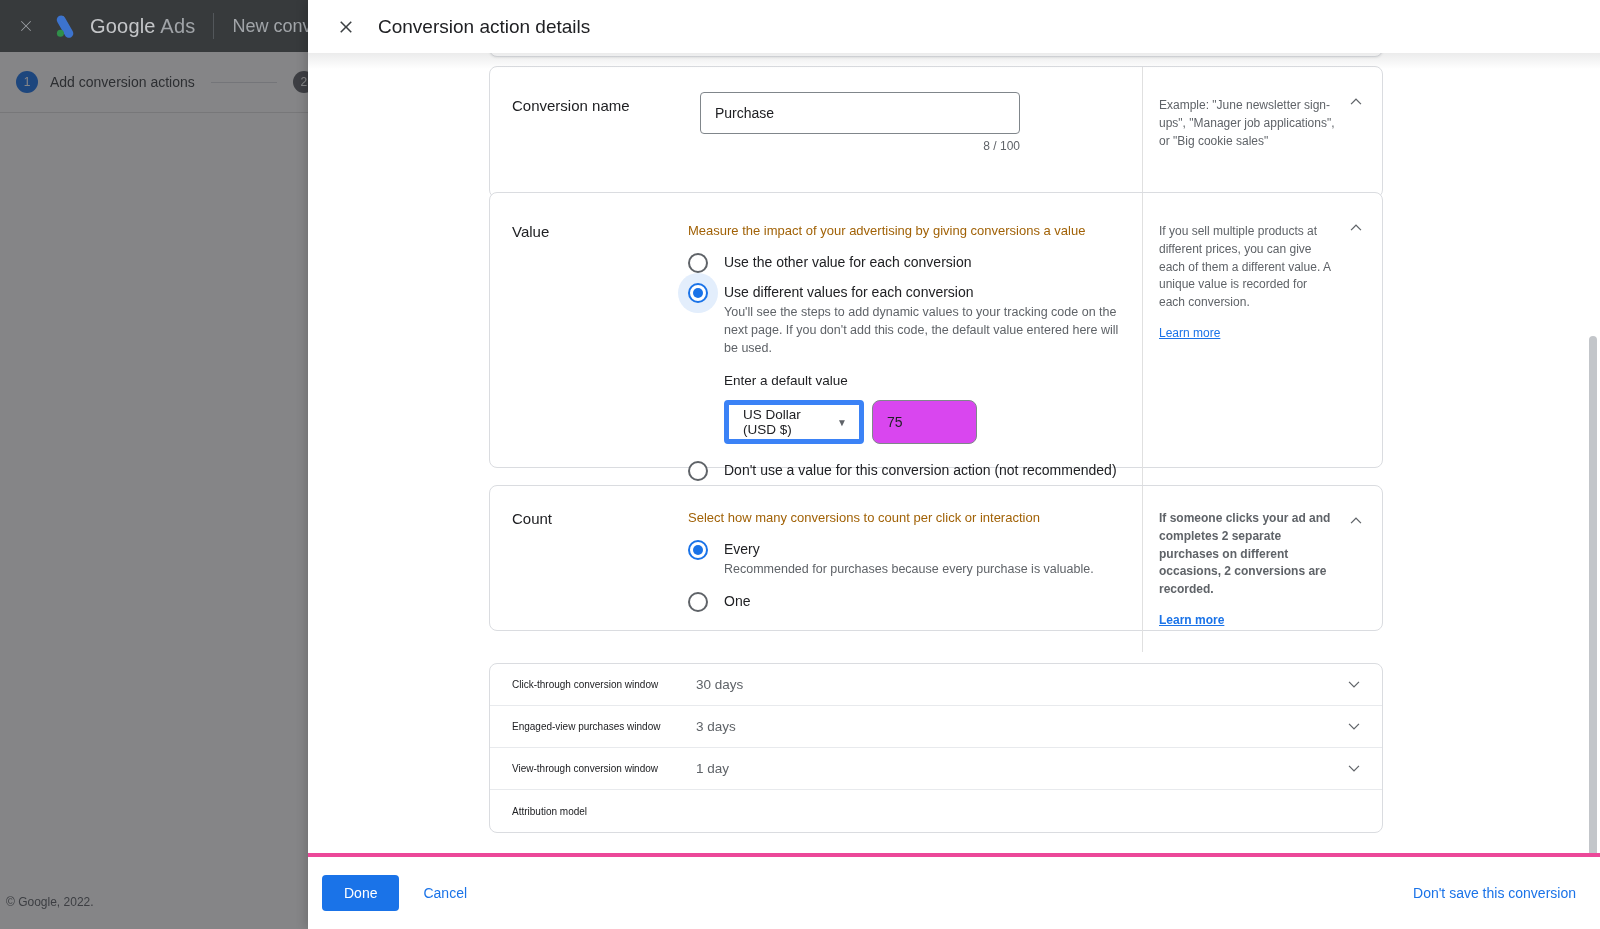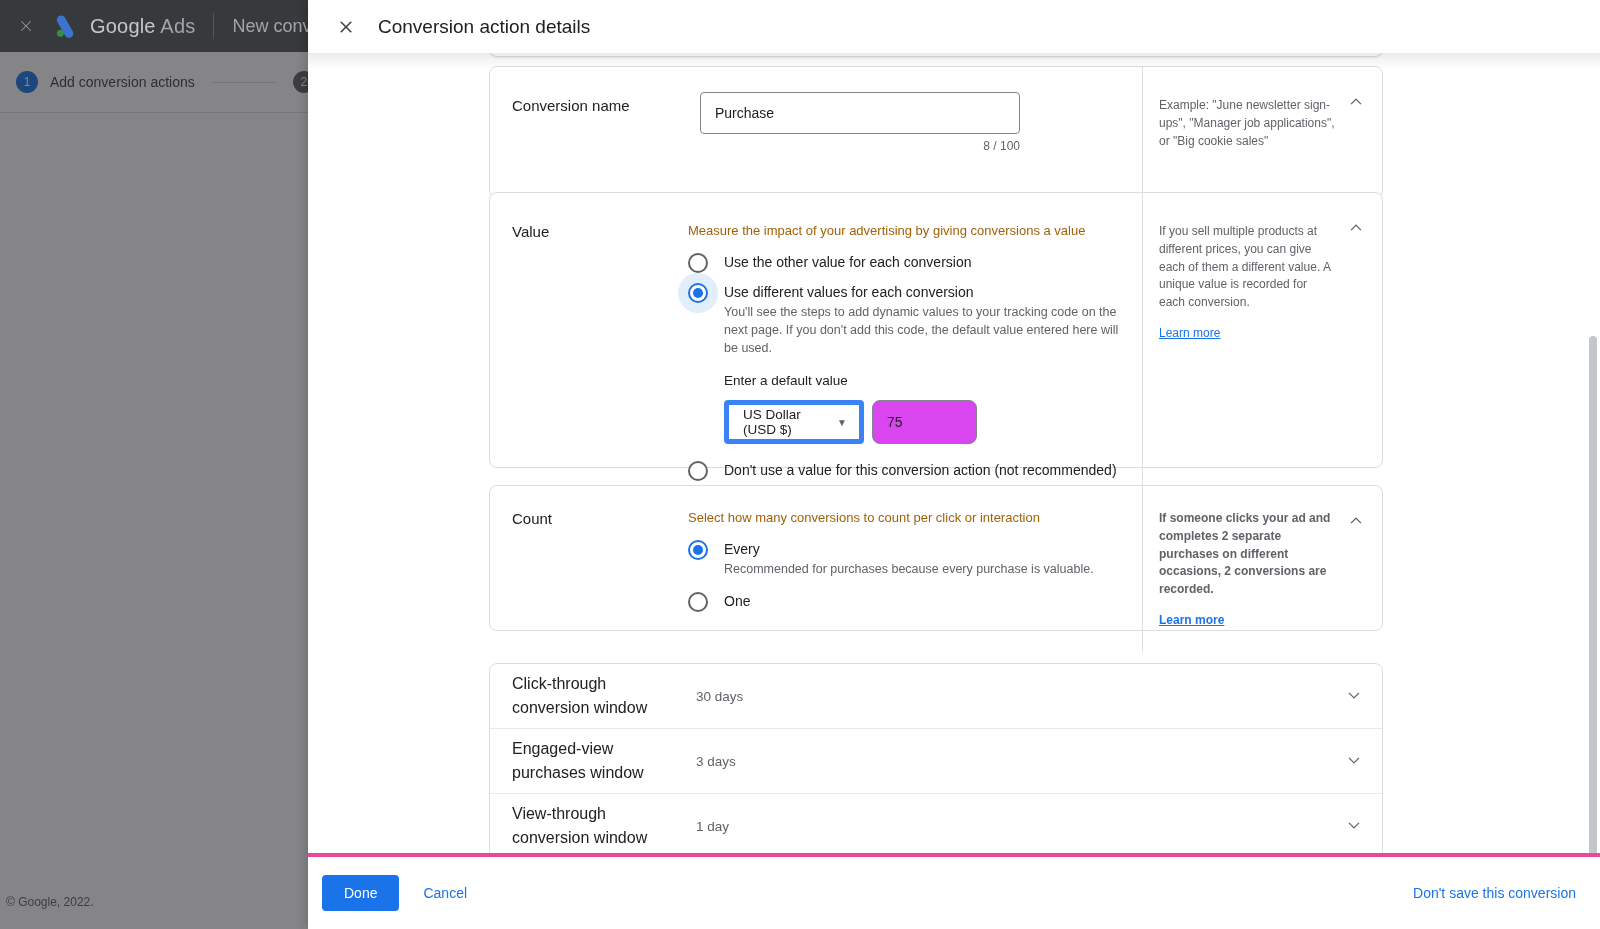--- a/index.html
+++ b/index.html
@@ -175,21 +175,21 @@
   
   .rows-card {
     position: absolute; left: 181px; width: 894px; border: 1px solid #dadce0;
     border-radius: 8px; background: #fff; overflow: hidden;
   }
   .crow {
     display: flex; align-items: center; min-height: 42px;
     border-bottom: 1px solid #e8eaed; padding: 8px 0 8px 22px; cursor: pointer;
   }
   .crow:last-child { border-bottom: none; }
-  .crow-label { width: 184px; flex: 0 0 184px; font-size: 16px; color: #202124; line-height: 1.5; padding-right: 10px; }
+  .crow-label { width: 184px; flex: 0 0 184px; font-size: 10px; color: #202124; line-height: 1.5; padding-right: 10px; }
   .crow-value { flex: 1 1 auto; font-size: 13.5px; color: #5f6368; display: flex; align-items: center; gap: 8px; }
   .crow-caret { width: 56px; flex: 0 0 56px; display: flex; align-items: center; justify-content: center; color: #5f6368; }
 
   
   .modal-footer {
     flex: 0 0 76px; height: 76px; border-top: 4px solid #ec4899;
     display: flex; align-items: center; padding: 0 24px 0 14px; background: #fff;
   }
   .btn-done {
     background: #1a73e8; color: #fff; border: none; border-radius: 4px;

